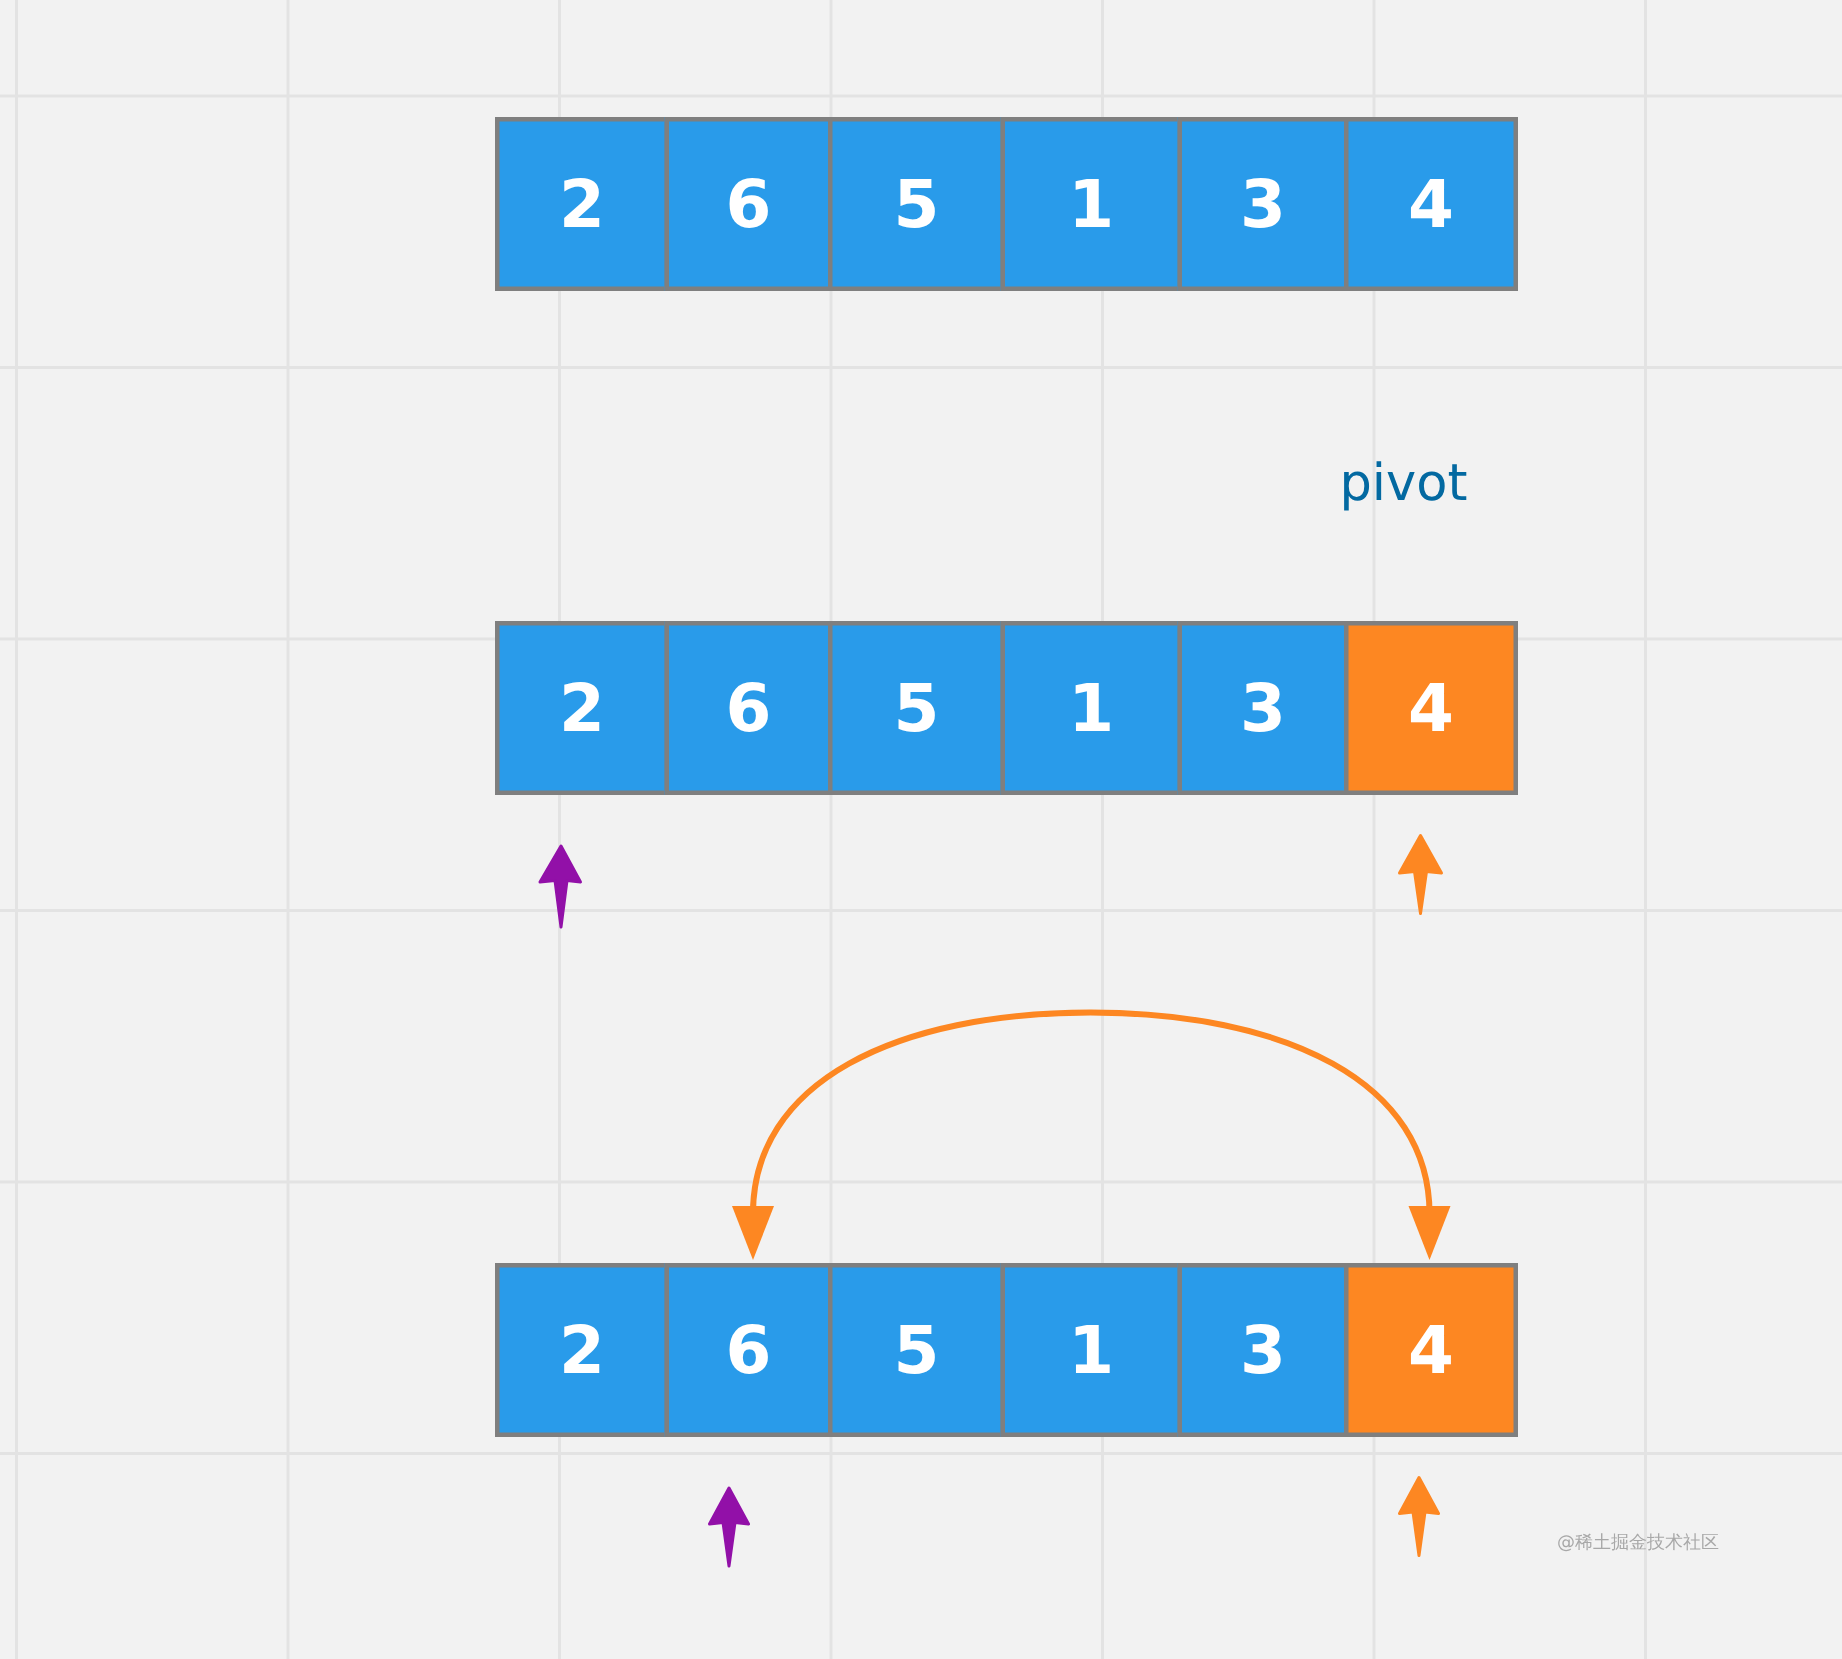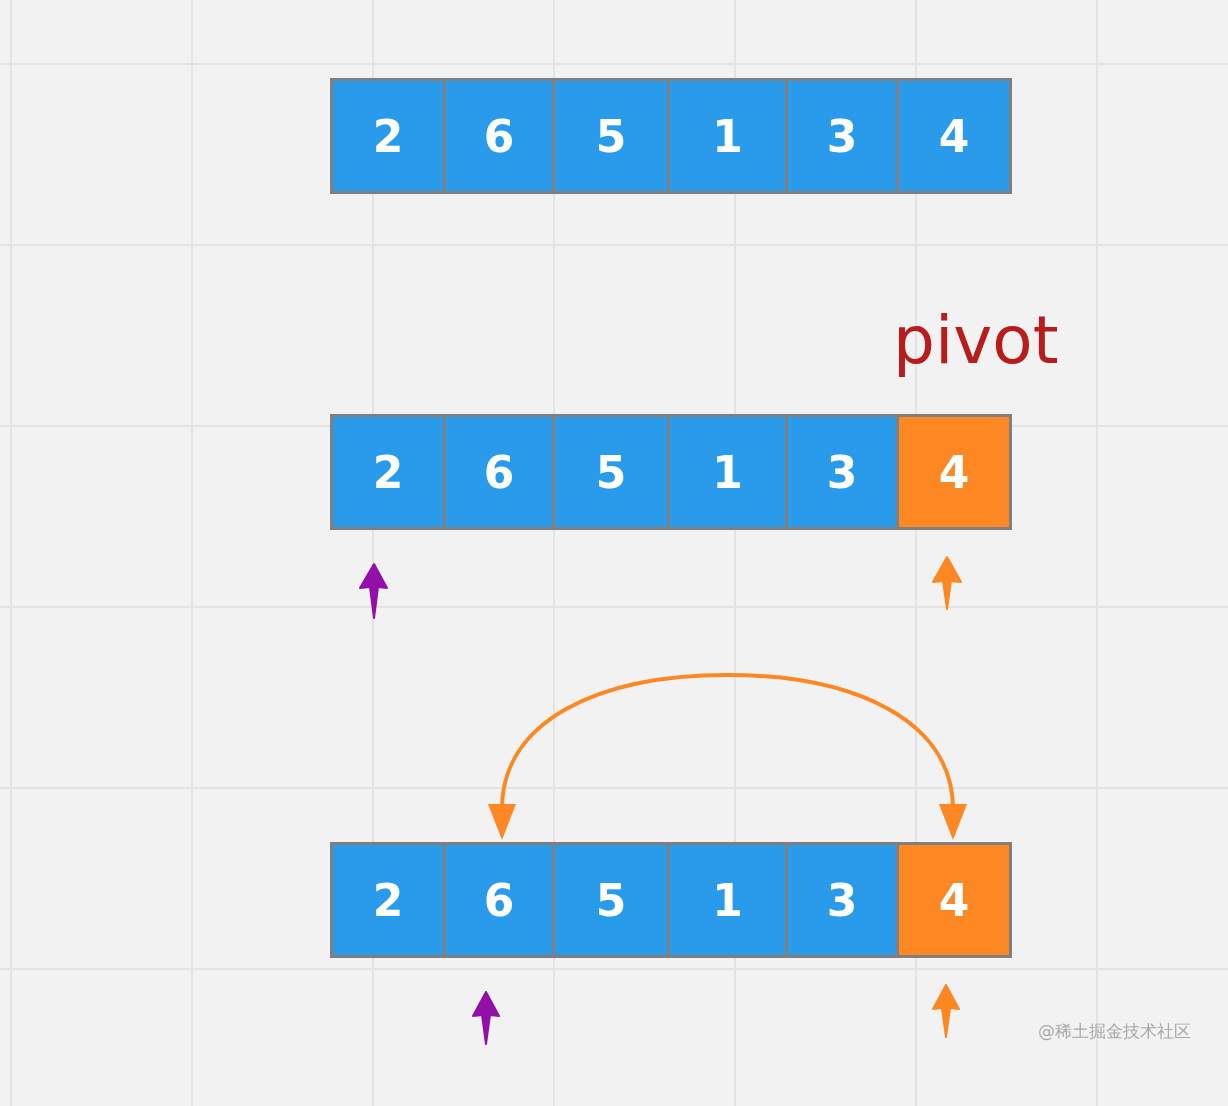--- a/index.html
+++ b/index.html
@@ -16,25 +16,25 @@
   .array-row { position: absolute; left: 330px; height: 116px; display: flex; }
   .cell {
     box-sizing: border-box; height: 116px;
     border: 3px solid #7f7f7f; margin-left: -3px;
     display: flex; align-items: center; justify-content: center;
     color: #ffffff; font-weight: bold; font-size: 44px;
   }
   .cell:first-child { margin-left: 0; }
   .label-pivot {
     position: absolute; left: 893px; top: 302px;
-    font-size: 66px; color: #b91c1c; font-family: "DejaVu Sans", sans-serif;
+    font-size: 34px; color: #0369a1; font-family: "DejaVu Sans", sans-serif;
   }
   .watermark {
     position: absolute; left: 1038px; top: 1020px;
-    font-size: 17px; color: #a8a8a8; font-family: "DejaVu Sans", sans-serif;
+    font-size: 12px; color: #a8a8a8; font-family: "DejaVu Sans", sans-serif;
   }
   svg.overlay { position: absolute; left: 0; top: 0; }
 </style>
 </head>
 <body>
 
 <div class="array-row" style="top:78px;">
   <div class="cell" style="width:116px;background:#299bea;">2</div>
   <div class="cell" style="width:112px;background:#299bea;">6</div>
   <div class="cell" style="width:118px;background:#299bea;">5</div>

